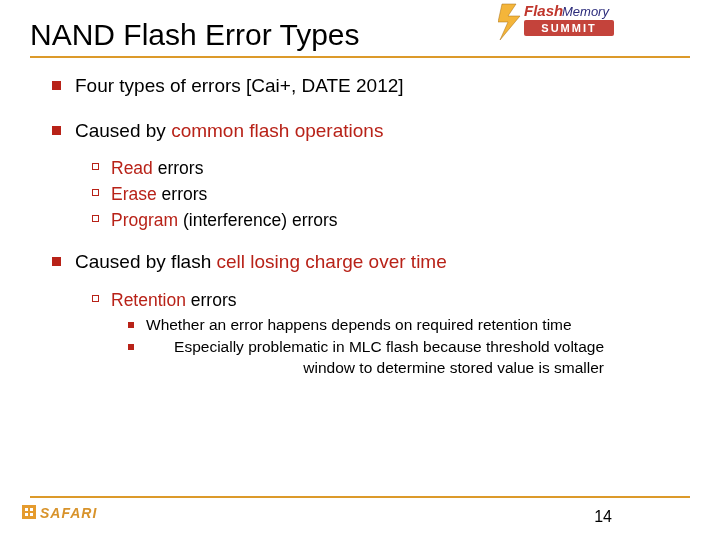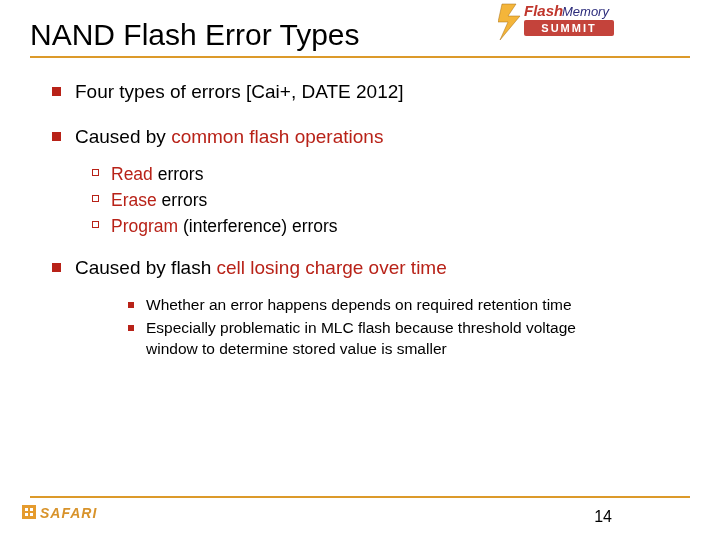--- a/index.html
+++ b/index.html
@@ -34,23 +34,24 @@
     right: 28px;
     top: 2px;
   }
   .hr1 {
     border: none;
     border-top: 2px solid #dc9a2a;
     margin-top: 4px;
     width: 660px;
   }
   .content {
-    padding: 22px 10px 0 22px;
+    padding: 16px 10px 0 22px;
     font-size: 18px;
     color: #000;
+    text-align: right;
   }
   .l1 {
     display: flex;
     align-items: flex-start;
     margin-bottom: 20px;
   }
   .l1 .bullet1 {
     flex: 0 0 auto;
     margin-right: 14px;
     margin-top: 7px;
@@ -159,20 +160,24 @@
     </div>
 
     <div class="l1">
       <span class="bullet1 sq"></span>
       <span class="l1-text">
         <span>Caused by flash </span><span class="accent">cell losing charge over time</span>
       </span>
     </div>
 
     <div class="l2-group">
+      <div class="l2">
+        <span class="bullet2 sq-sm"></span>
+        <span class="l2-text"><span class="accent">Retention</span><span> errors</span></span>
+      </div>
       <div class="l3-group">
         <div class="l3">
           <span class="bullet3 sq-tiny"></span>
           <span class="l3-text">Whether an error happens depends on required retention time</span>
         </div>
         <div class="l3">
           <span class="bullet3 sq-tiny"></span>
           <span class="l3-text">Especially problematic in MLC flash because threshold voltage window to determine stored value is smaller</span>
         </div>
       </div>

